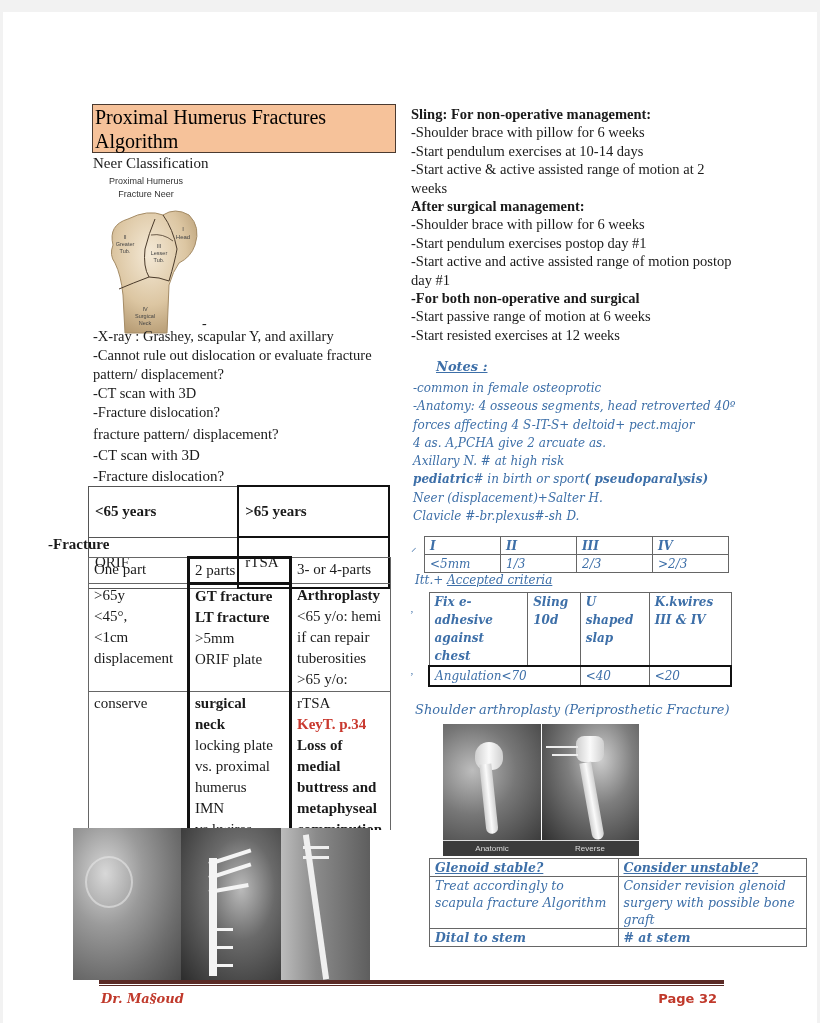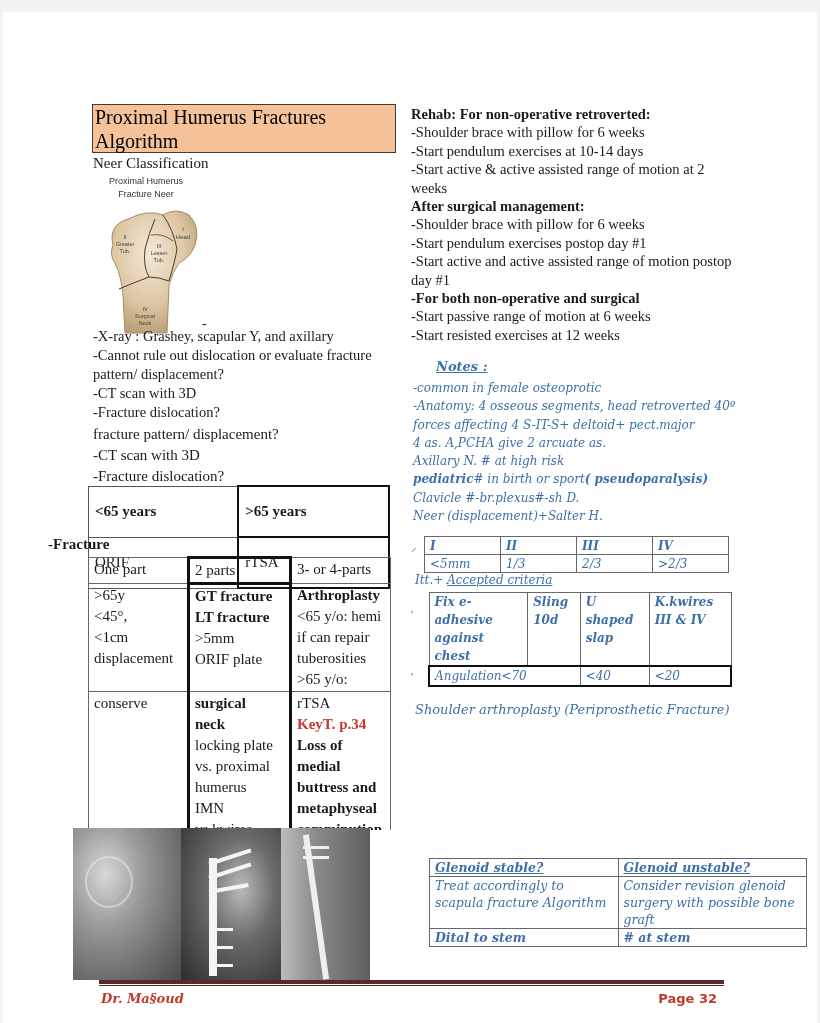--- a/index.html
+++ b/index.html
@@ -217,21 +217,21 @@
       <div class="abs" style="left:28px;top:136px;width:24px;height:3px;background:#f4f4f4"></div>
     </div>
     <div class="xr xr3">
       <div class="abs" style="left:32px;top:6px;width:6px;height:146px;background:#efefef;transform:rotate(-8deg)"></div>
       <div class="abs" style="left:22px;top:18px;width:26px;height:3px;background:#efefef"></div>
       <div class="abs" style="left:22px;top:28px;width:26px;height:3px;background:#efefef"></div>
     </div>
   </div>
 
   <div class="abs rehab">
-    <div class="b">Rehab: For non-operative retroverted:</div>
+    <div class="b">Sling: For non-operative management:</div>
     <div>-Shoulder brace with pillow for 6 weeks</div>
     <div>-Start pendulum exercises at 10-14 days</div>
     <div>-Start active &amp; active assisted range of motion at 2 weeks</div>
     <div class="b">After surgical management:</div>
     <div>-Shoulder brace with pillow for 6 weeks</div>
     <div>-Start pendulum exercises postop day #1</div>
     <div>-Start active and active assisted range of motion postop day #1</div>
     <div class="b">-For both non-operative and surgical</div>
     <div>-Start passive range of motion at 6 weeks</div>
     <div>-Start resisted exercises at 12 weeks</div>
@@ -240,22 +240,22 @@
   <div class="abs note notes-head">Notes :</div>
   <div class="abs note notes">
     <div>-common in female osteoprotic</div>
     <div>-Anatomy: 4 osseous segments, head retroverted 40º</div>
     <div>forces affecting 4 S-IT-S+ deltoid+ pect.major</div>
     <div>4 as. A,PCHA give 2 arcuate as.</div>
     <div>Axillary N. # at high risk</div>
     <div>
       <span class="bb">pediatric</span><span># in birth or sport</span><span class="bb">( pseudoparalysis)</span>
     </div>
+    <div>Neer (displacement)+Salter H.</div>
     <div>Clavicle #-br.plexus#-sh D.</div>
-    <div>Neer (displacement)+Salter H.</div>
   </div>
 
   <table class="abs note neer-tbl">
     <tbody>
         <tr>
       <td>I</td>
       <td>II</td>
       <td>III</td>
       <td>IV</td>
     </tr>
@@ -286,26 +286,44 @@
       <td>&lt;20</td>
     </tr>
   </tbody>
     </table>
 
   <div class="abs tick" style="left:408px;top:527px">⸝</div>
   <div class="abs tick" style="left:407px;top:590px">‚</div>
   <div class="abs tick" style="left:407px;top:652px">‚</div>
 
   <div class="abs note arth-title">Shoulder arthroplasty (Periprosthetic Fracture)</div>
+  <div class="abs arth-img">
+    <div class="pics">
+      <div class="pic pic-a">
+        <div class="implant" style="left:32px;top:18px;width:28px;height:28px;border-radius:50% 50% 40% 40%"></div>
+        <div class="implant" style="left:40px;top:40px;width:12px;height:70px;border-radius:0 0 6px 6px;transform:rotate(-6deg)"></div>
+      </div>
+      <div class="pic pic-r">
+        <div class="implant" style="left:34px;top:12px;width:28px;height:26px;border-radius:30%"></div>
+        <div class="abs" style="left:4px;top:22px;width:32px;height:2px;background:#eee"></div>
+        <div class="abs" style="left:10px;top:30px;width:26px;height:2px;background:#eee"></div>
+        <div class="implant" style="left:44px;top:38px;width:12px;height:78px;border-radius:0 0 6px 6px;transform:rotate(-10deg)"></div>
+      </div>
+    </div>
+    <div class="caps">
+      <span>Anatomic</span>
+      <span>Reverse</span>
+    </div>
+  </div>
 
   <table class="abs note glen-tbl">
     <tbody>
         <tr>
       <td class="hd">Glenoid stable?</td>
-      <td class="hd">Glenoid unstable?</td>
+      <td class="hd">Consider unstable?</td>
     </tr>
     <tr>
       <td>Treat accordingly to scapula fracture Algorithm</td>
       <td>Consider revision glenoid surgery with possible bone graft</td>
     </tr>
     <tr>
       <td class="hd2">Dital to stem</td>
       <td class="hd2"># at stem</td>
     </tr>
   </tbody>

